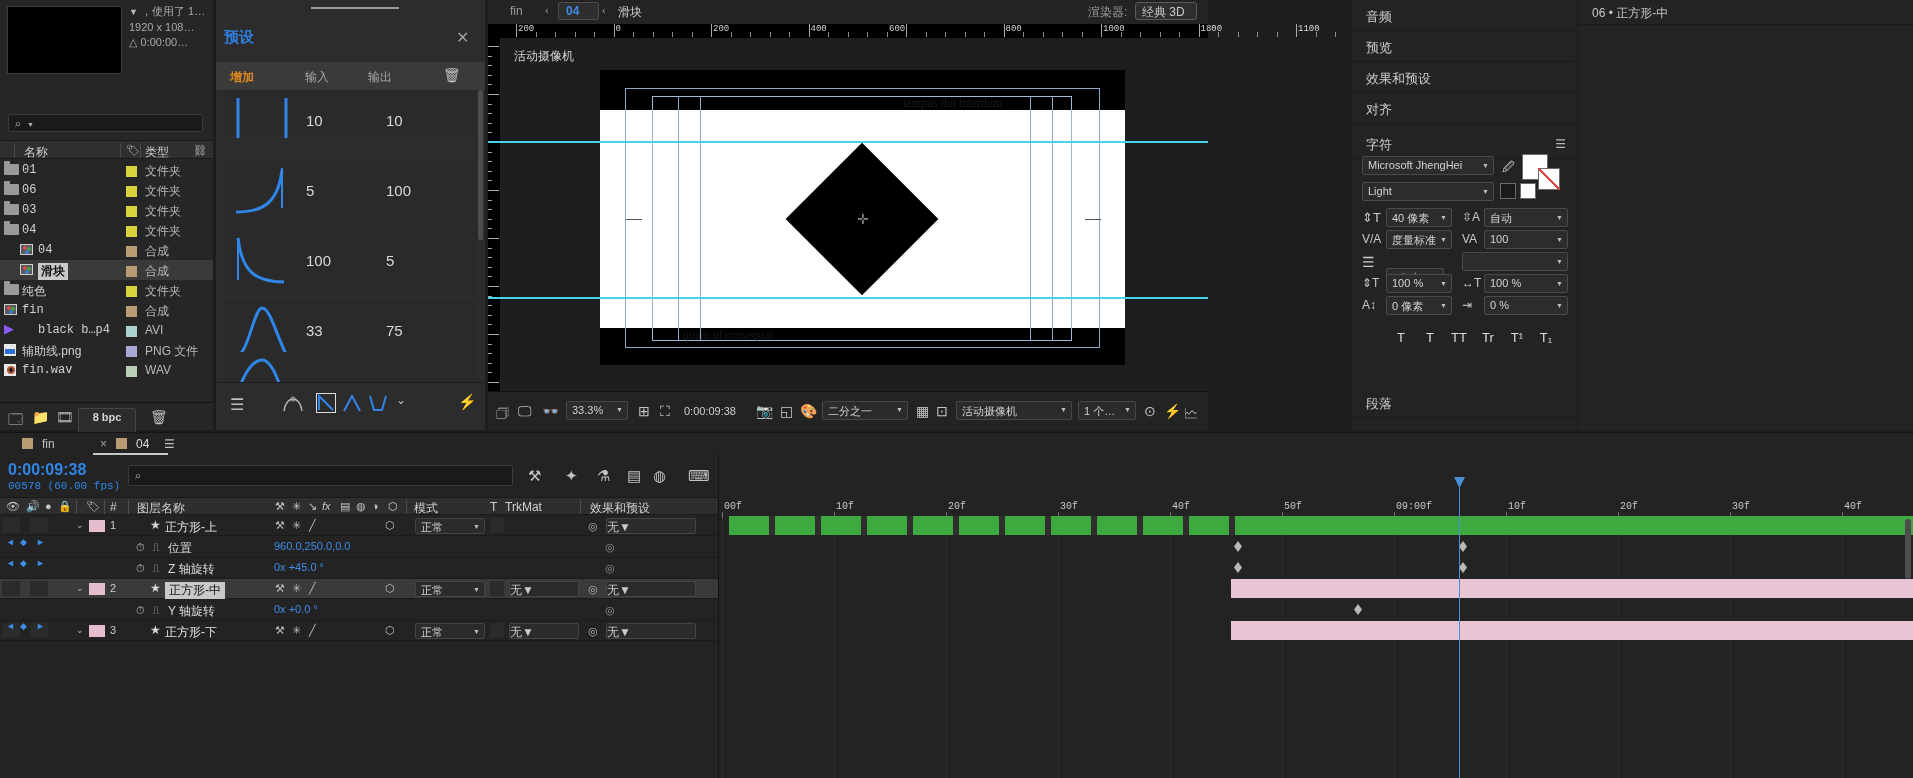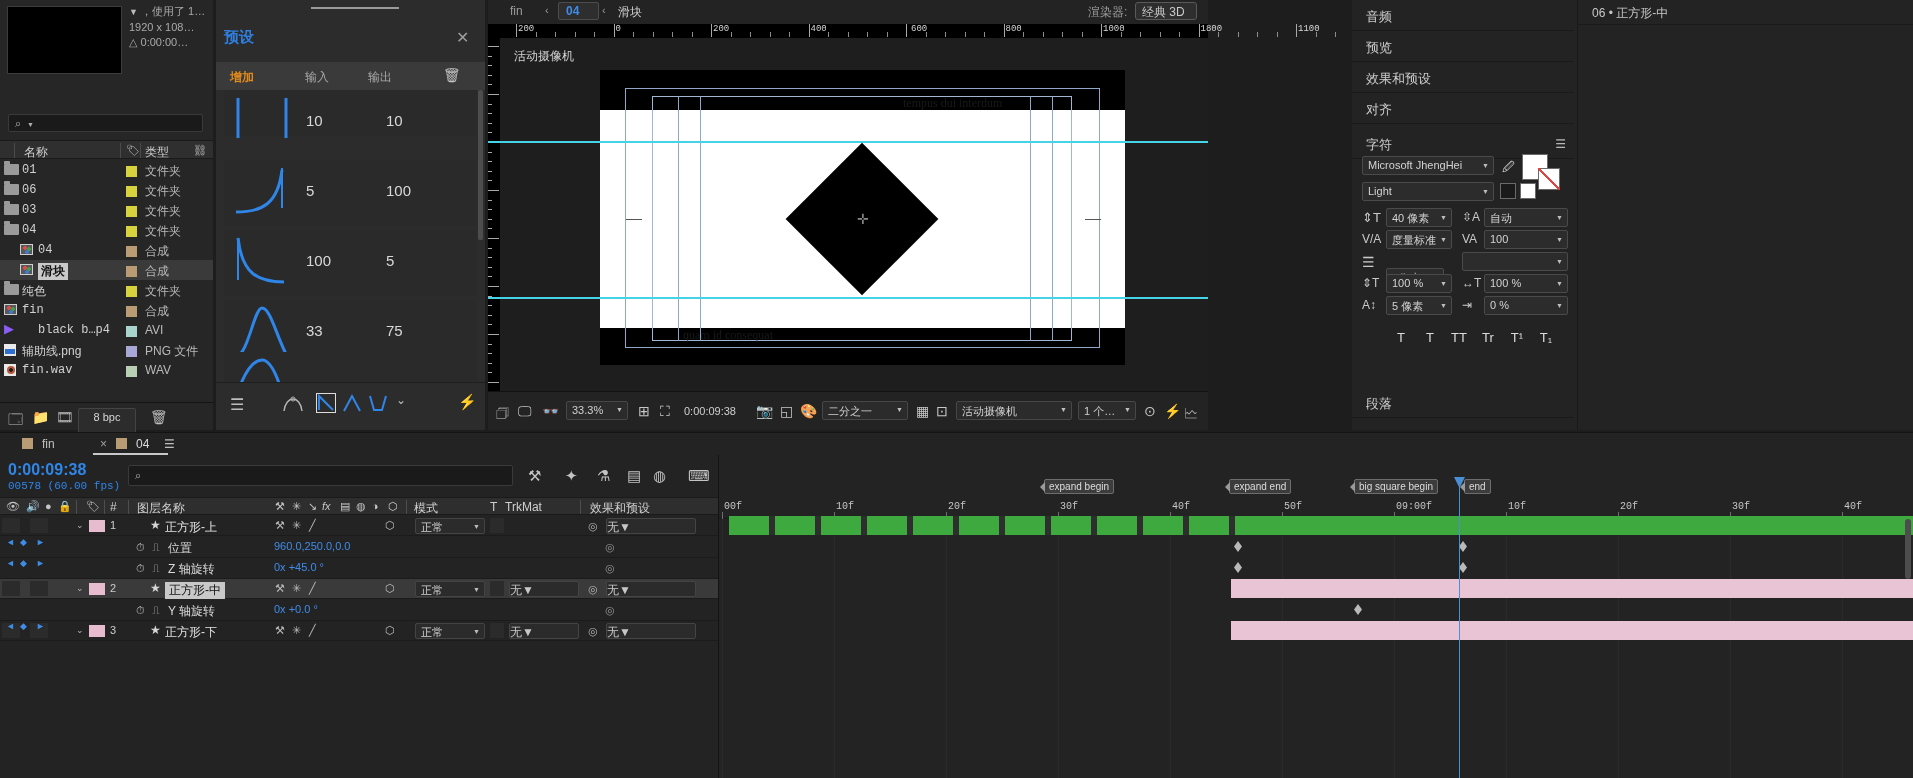--- a/index.html
+++ b/index.html
@@ -53,21 +53,21 @@
   .ico-avi{ position:relative; }
   .ico-avi:after{ content:'▶'; position:absolute; left:0; top:-3px; color:#8b5cf6; font-size:13px; }
   .ico-png{ background:#e9e9e9; position:relative; }
   .ico-png:after{ content:''; position:absolute; left:1px; top:5px; width:10px; height:5px; background:#2f6fd0; }
   .ico-wav{ background:#e9e9e9; position:relative; }
   .ico-wav:after{ content:''; position:absolute; left:3px; top:2px; width:8px; height:8px; border-radius:50%;
         background:radial-gradient(circle,#222 0 2px,#b6563a 2px 4px); }
 
   #proj-toolbar{ position:absolute; left:0; top:402px; width:213px; height:28px; border-top:1px solid #141414; }
   #proj-toolbar .ti{ position:absolute; top:6px; color:#bdbdbd; font-size:14px; }
-  #bpc{ position:absolute; left:78px; top:5px; width:58px; height:33px; background:#2c2c2c; border:1px solid #444; border-radius:2px; text-align:center; font-size:11px; color:#d5d5d5; line-height:16px;}
+  #bpc{ position:absolute; left:78px; top:5px; width:58px; height:33px; background:#2c2c2c; border:1px solid #444; border-radius:2px; text-align:center; font-size:11px; color:#d5d5d5; line-height:16px;font-weight:bold;}
 
   
   #presets{ left:216px; top:0; width:269px; height:430px; background:#2c2c2c; }
   #pre-grip{ position:absolute; left:95px; top:7px; width:88px; height:2px; background:#9a9a9a; }
   #pre-title{ position:absolute; left:8px; top:28px; font-size:15px; color:#2f7fe0; font-weight:bold;}
   #pre-close{ position:absolute; left:240px; top:28px; font-size:16px; color:#9d9d9d; }
   #pre-cols{ position:absolute; left:0; top:62px; width:269px; height:28px; background:#3a3a3a; }
   #pre-cols .c{ position:absolute; top:7px; font-size:12px; }
   #pre-cols .add{ left:14px; color:#e08a1e; font-weight:bold; }
   #pre-cols .inp{ left:89px; color:#a9a9a9; }
@@ -427,21 +427,21 @@
         <div class="tks" style="left:262px"></div>
         <div class="tks" style="left:281.5px"></div>
         <div class="tks" style="left:301px"></div>
         <div class="tk" style="left:320.5px"></div>
         <div class="lb" style="left:322.5px">400</div>
         <div class="tks" style="left:340px"></div>
         <div class="tks" style="left:359.5px"></div>
         <div class="tks" style="left:379px"></div>
         <div class="tks" style="left:398.5px"></div>
         <div class="tk" style="left:418px"></div>
-        <div class="lb" style="left:423px">600</div>
+        <div class="lb" style="left:401px">600</div>
         <div class="tks" style="left:437.5px"></div>
         <div class="tks" style="left:457px"></div>
         <div class="tks" style="left:476.5px"></div>
         <div class="tks" style="left:496px"></div>
         <div class="tk" style="left:515.5px"></div>
         <div class="lb" style="left:517.5px">800</div>
         <div class="tks" style="left:535px"></div>
         <div class="tks" style="left:554.5px"></div>
         <div class="tks" style="left:574px"></div>
         <div class="tks" style="left:593.5px"></div>
@@ -668,21 +668,21 @@
         <span class="cv">▼</span>
       </div>
       <span class="cicon" style="left:100px;top:120px;">↔T</span>
       <div class="cfield" style="left:122px;top:118px;width:84px;">
         <span class="v">100 %</span>
         <span class="cv">▼</span>
       </div>
 
       <span class="cicon" style="left:0;top:142px;">A↕</span>
       <div class="cfield" style="left:24px;top:140px;width:66px;">
-        <span class="v">5 像素</span>
+        <span class="v">0 像素</span>
         <span class="cv">▼</span>
       </div>
       <span class="cicon" style="left:100px;top:142px;">⇥</span>
       <div class="cfield" style="left:122px;top:140px;width:84px;">
         <span class="v">0 %</span>
         <span class="cv">▼</span>
       </div>
 
       <div id="style-buttons" style="position:absolute;left:28px;top:172px;">
           <span class="styleBtn" style="left:0px;position:absolute">T</span>
@@ -852,26 +852,20 @@
           <span style="position:absolute;left:30px;color:#3f8ce8;font-size:9px">►</span>
         </div>
         <div style="position:absolute;left:6px;top:188px;width:60px;height:14px;">
           <span style="position:absolute;left:0;color:#3f8ce8;font-size:9px">◄</span>
           <span style="position:absolute;left:14px;color:#3f8ce8;font-size:9px">◆</span>
           <span style="position:absolute;left:30px;color:#3f8ce8;font-size:9px">►</span>
         </div>
       </div>
 
     <div id="tl-right">
-      <div id="tl-markbar">
-          <div class="marker" style="left:325px">expand begin</div>
-          <div class="marker" style="left:510px">expand end</div>
-          <div class="marker" style="left:635px">big square begin</div>
-          <div class="marker" style="left:745px">end</div>
-        </div>
       <div id="tl-ruler">
           <div class="lb" style="left:5px">00f</div>
           <div class="tk" style="left:3px"></div>
           <div class="lb" style="left:117px">10f</div>
           <div class="tk" style="left:115px"></div>
           <div class="lb" style="left:229px">20f</div>
           <div class="tk" style="left:227px"></div>
           <div class="lb" style="left:341px">30f</div>
           <div class="tk" style="left:339px"></div>
           <div class="lb" style="left:453px">40f</div>

